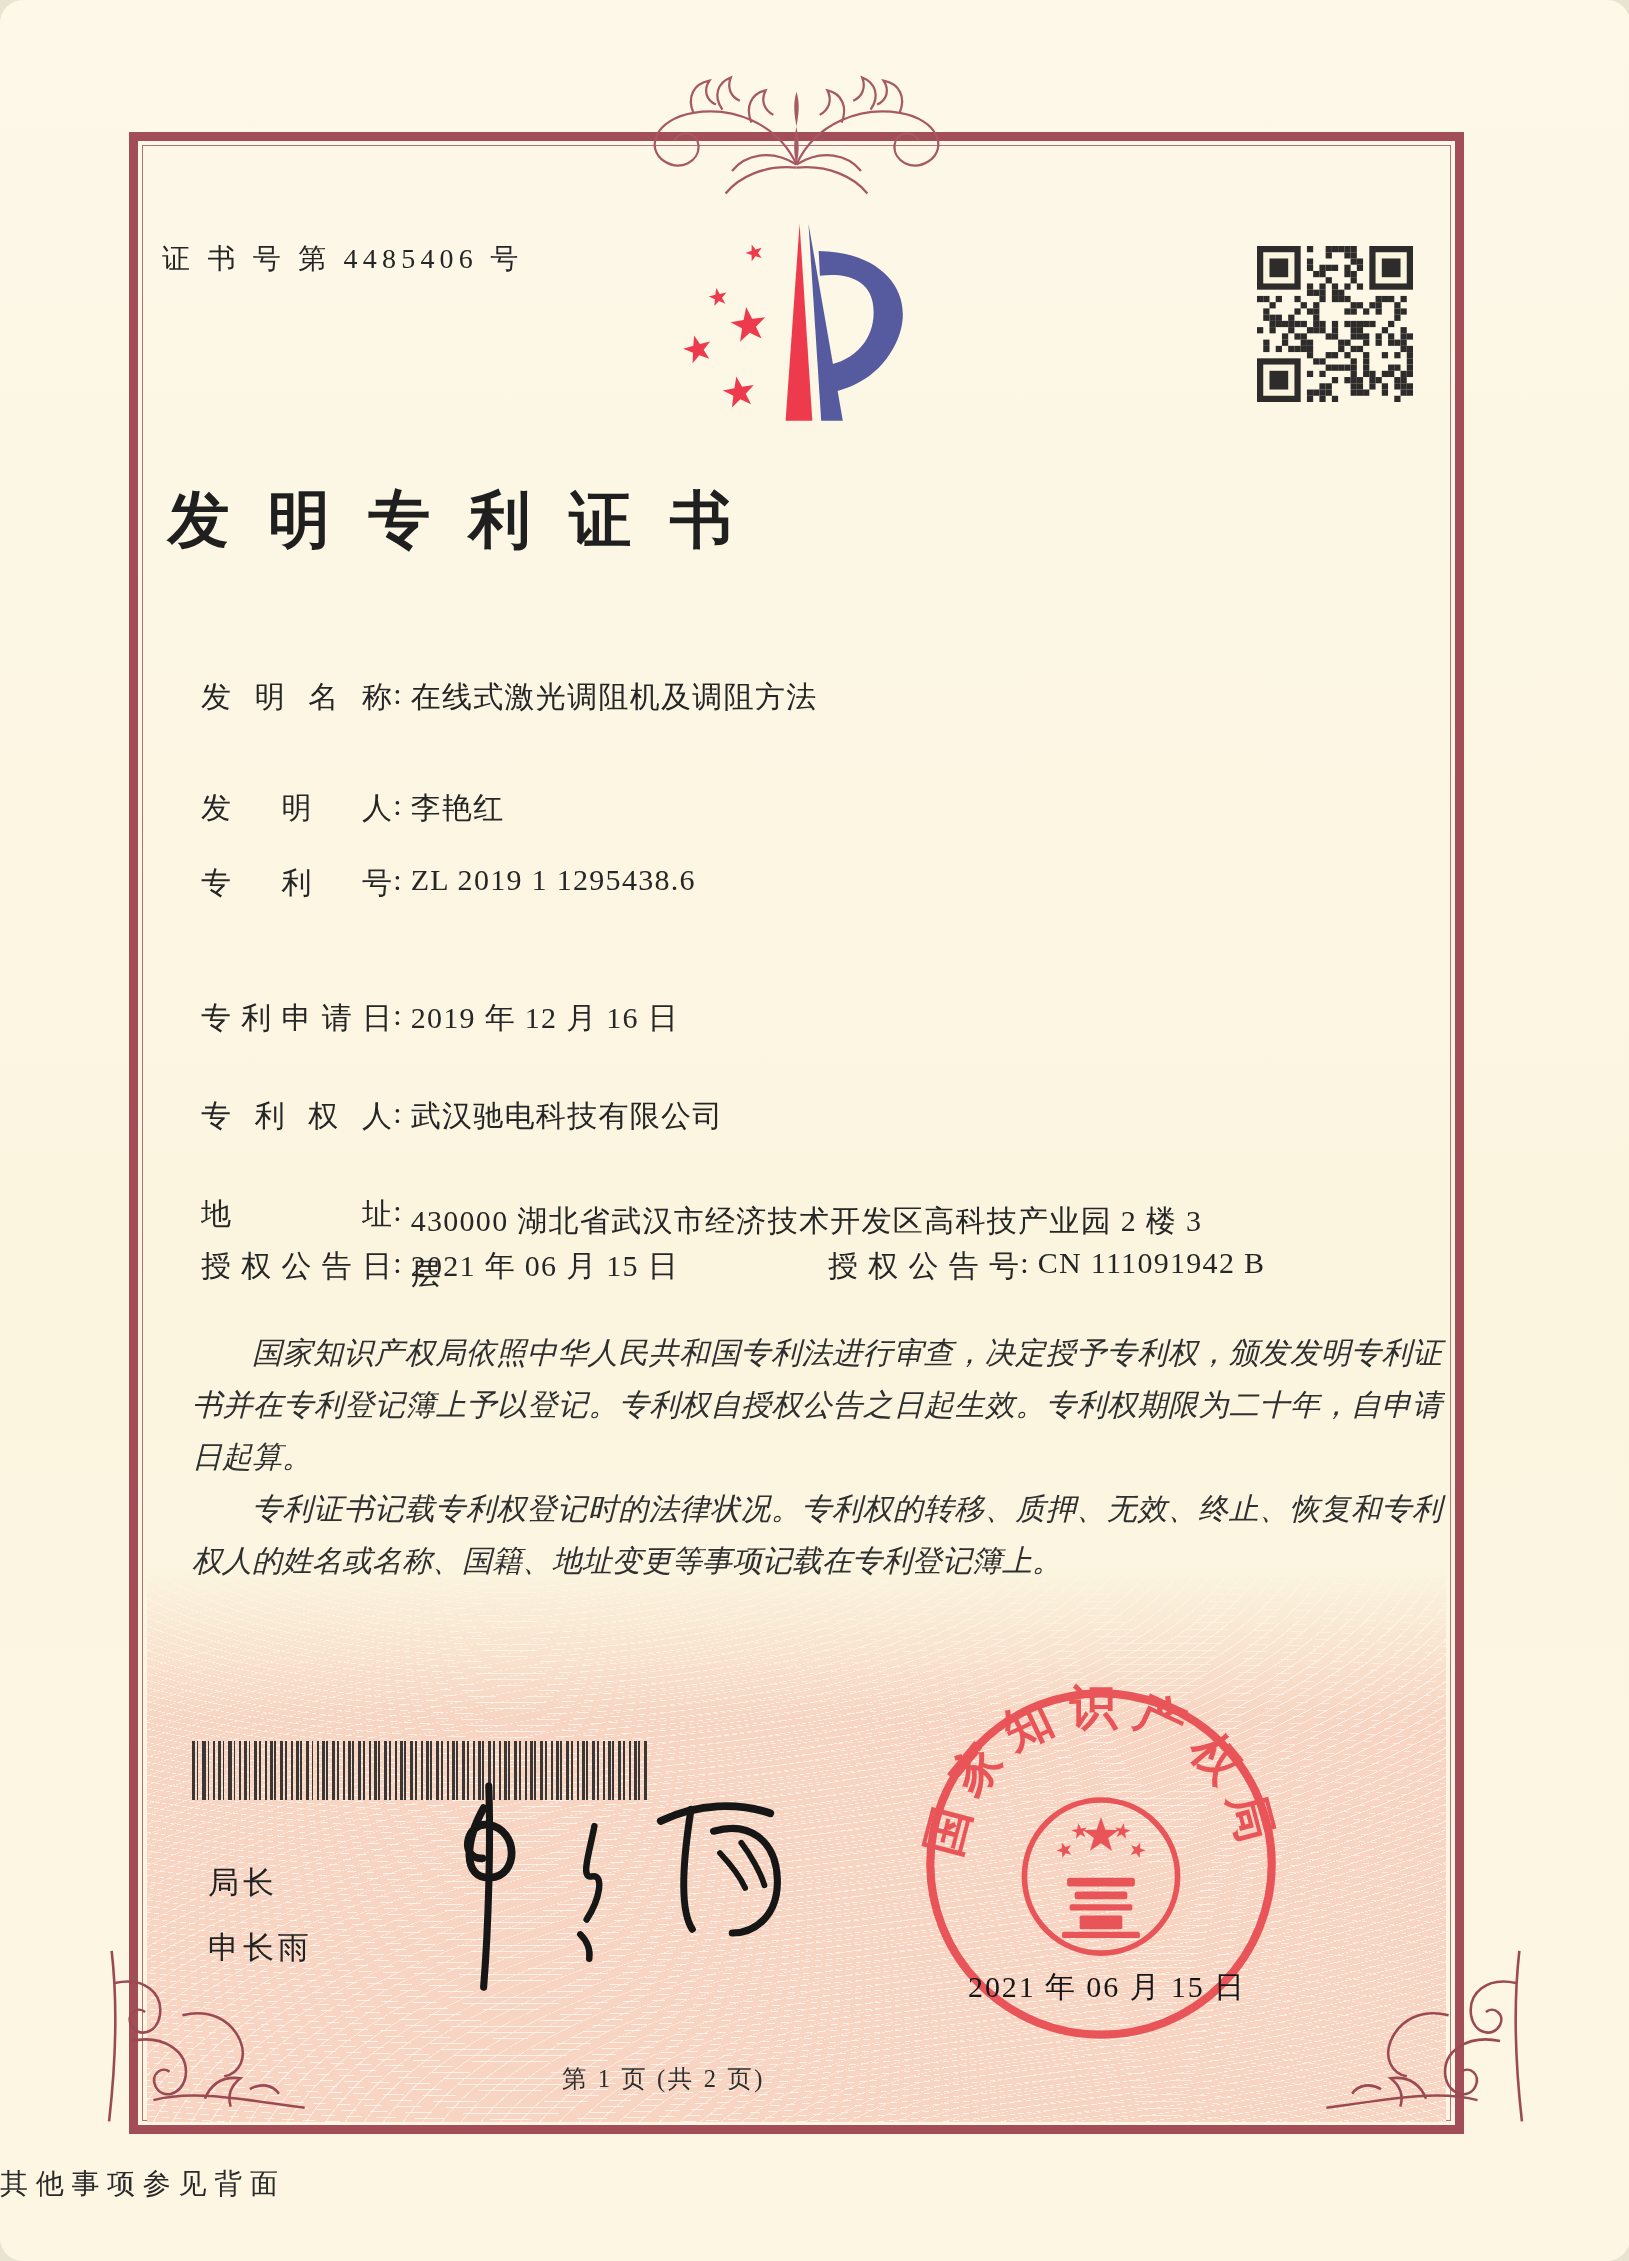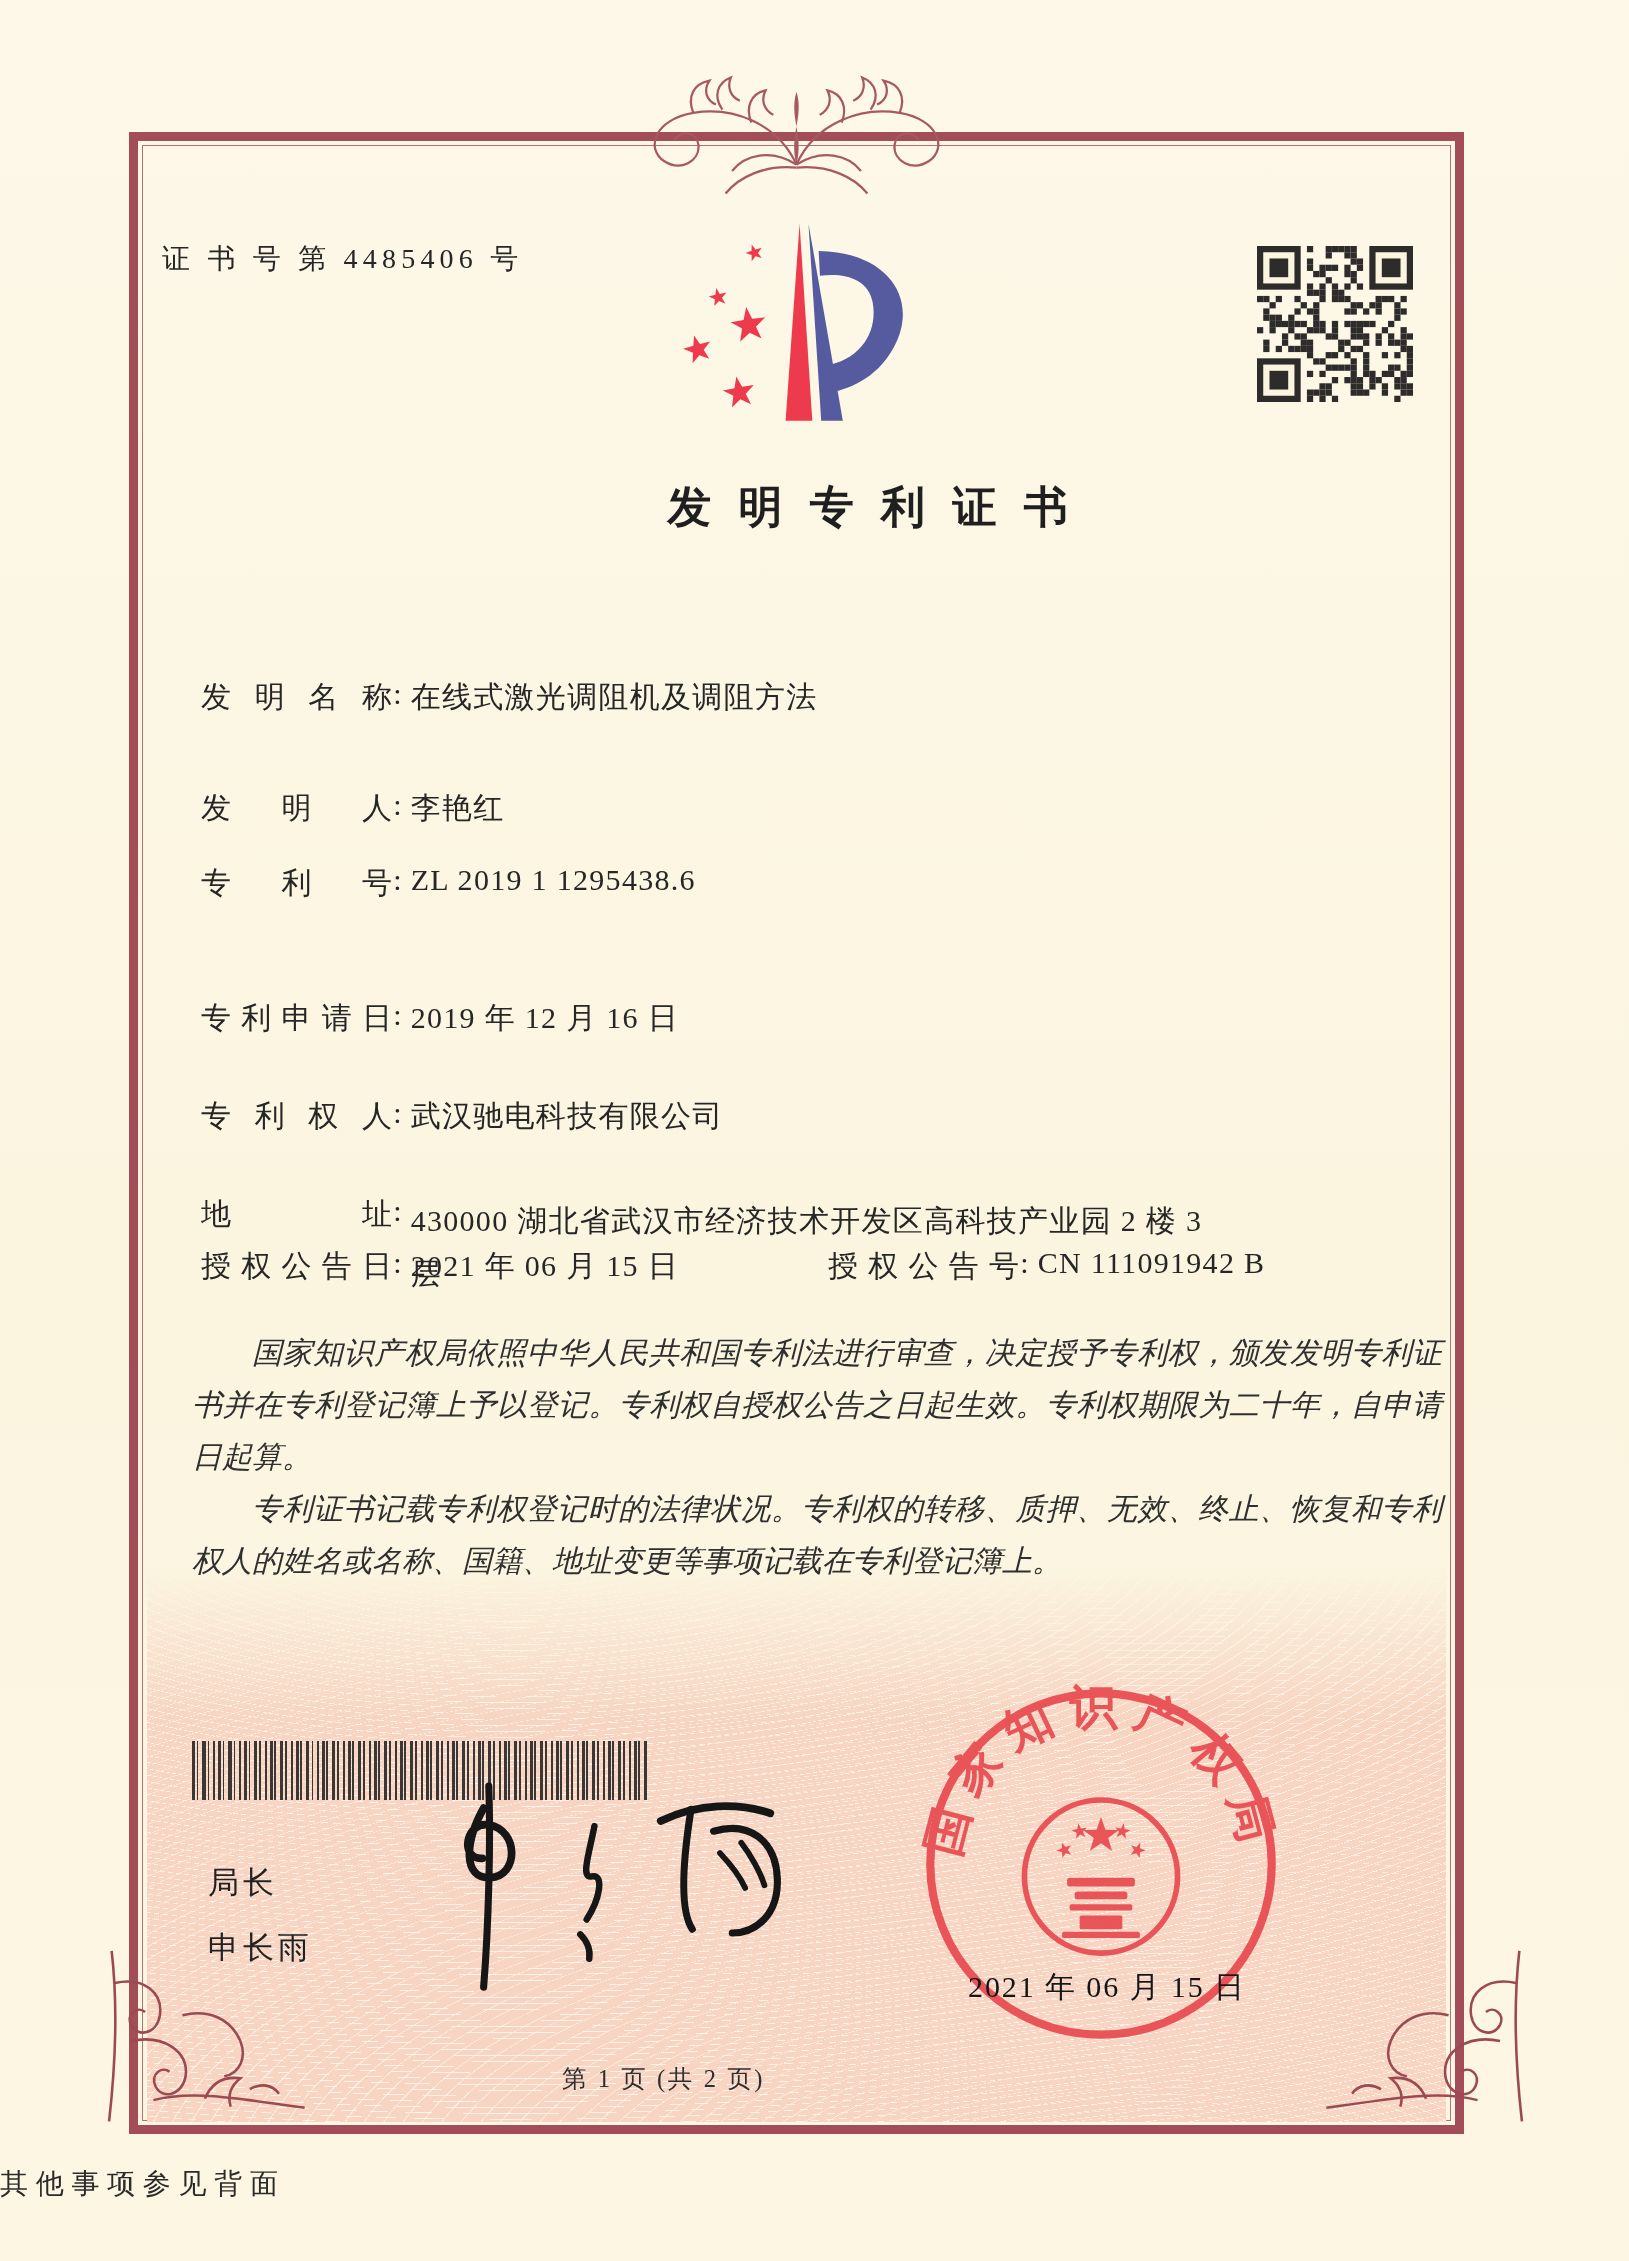--- a/index.html
+++ b/index.html
@@ -1,39 +1,39 @@
 <!DOCTYPE html>
 <html style="font-size:10.3px"><head>
 <meta charset="utf-8">
 <style>
   html,body{margin:0;padding:0;background:#e9e4d2;}
   .page{
     position:relative;width:1630px;height:2261px;overflow:hidden;
     background:linear-gradient(180deg,#fdf8e8 0%,#fbf5e0 55%,#fcf6e3 100%);
-    font-family:"Liberation Serif","DejaVu Serif",serif;color:#2b2b2b;
+    font-family:"Liberation Serif","DejaVu Serif",serif;color:#2b2b2b;border-radius:23px;
   }
   
   .frame{position:absolute;left:129px;top:132px;width:1335px;height:2002px;
     border:9px solid #a34d58;box-sizing:border-box;}
   .frame::after{content:"";position:absolute;inset:3.9px;border:1.9px solid #b4707a;}
   
   .pink-panel{position:absolute;left:147px;top:1567px;width:1299px;height:555px;
     background-color:#f7d5c2;
     background-image:
       repeating-radial-gradient(ellipse 967px 361px at 28% -12%, rgba(255,255,255,0) 0 14px, rgba(255,252,246,.75) 14px 15.5px),
       repeating-radial-gradient(ellipse 1096px 413px at 78% 114%, rgba(255,255,255,0) 0 17.4px, rgba(255,250,243,.6) 17.4px 18.7px);
   }
   .pink-fade{position:absolute;left:0;top:0;width:100%;height:152px;
     background:linear-gradient(180deg,#fbf5e0 0%,rgba(251,245,224,0) 100%);}
   
   .cert-no{position:absolute;left:162px;top:240px;font-size:28px;letter-spacing:5.2px;color:#262626;}
   .logo{position:absolute;left:667px;top:216px;width:255px;height:213px;}
   .qr{position:absolute;left:1257px;top:246px;width:156px;height:156px;}
-  .title{position:absolute;left:129px;top:478px;width:1477px;text-align:center;
-    font-size:44px;font-weight:700;letter-spacing:.62em;text-indent:.62em;color:#1f1f1f;}
+  .title{position:absolute;left:129px;top:478px;width:1477px;text-align:left;
+    font-size:62px;font-weight:700;letter-spacing:.62em;text-indent:.62em;color:#1f1f1f;}
   
   .field-row{position:absolute;left:201px;font-size:30px;color:#262626;white-space:nowrap;}
   .field-label{display:inline-block;width:191px;text-align:justify;text-align-last:justify;vertical-align:top;}
   .colon{margin:0 9px 0 1.3px;vertical-align:top;}
   .field-value{letter-spacing:1.3px;vertical-align:top;}
   .addr-value{display:inline-block;width:987px;white-space:pre-line;line-height:1.78;letter-spacing:1.3px;}
   .grant-right{position:absolute;left:627px;top:0;white-space:nowrap;}
   
   .body-text{position:absolute;left:192px;top:1327px;width:1250px;font-size:30px;
     line-height:52px;text-align:justify;color:#2f2f2f;}

